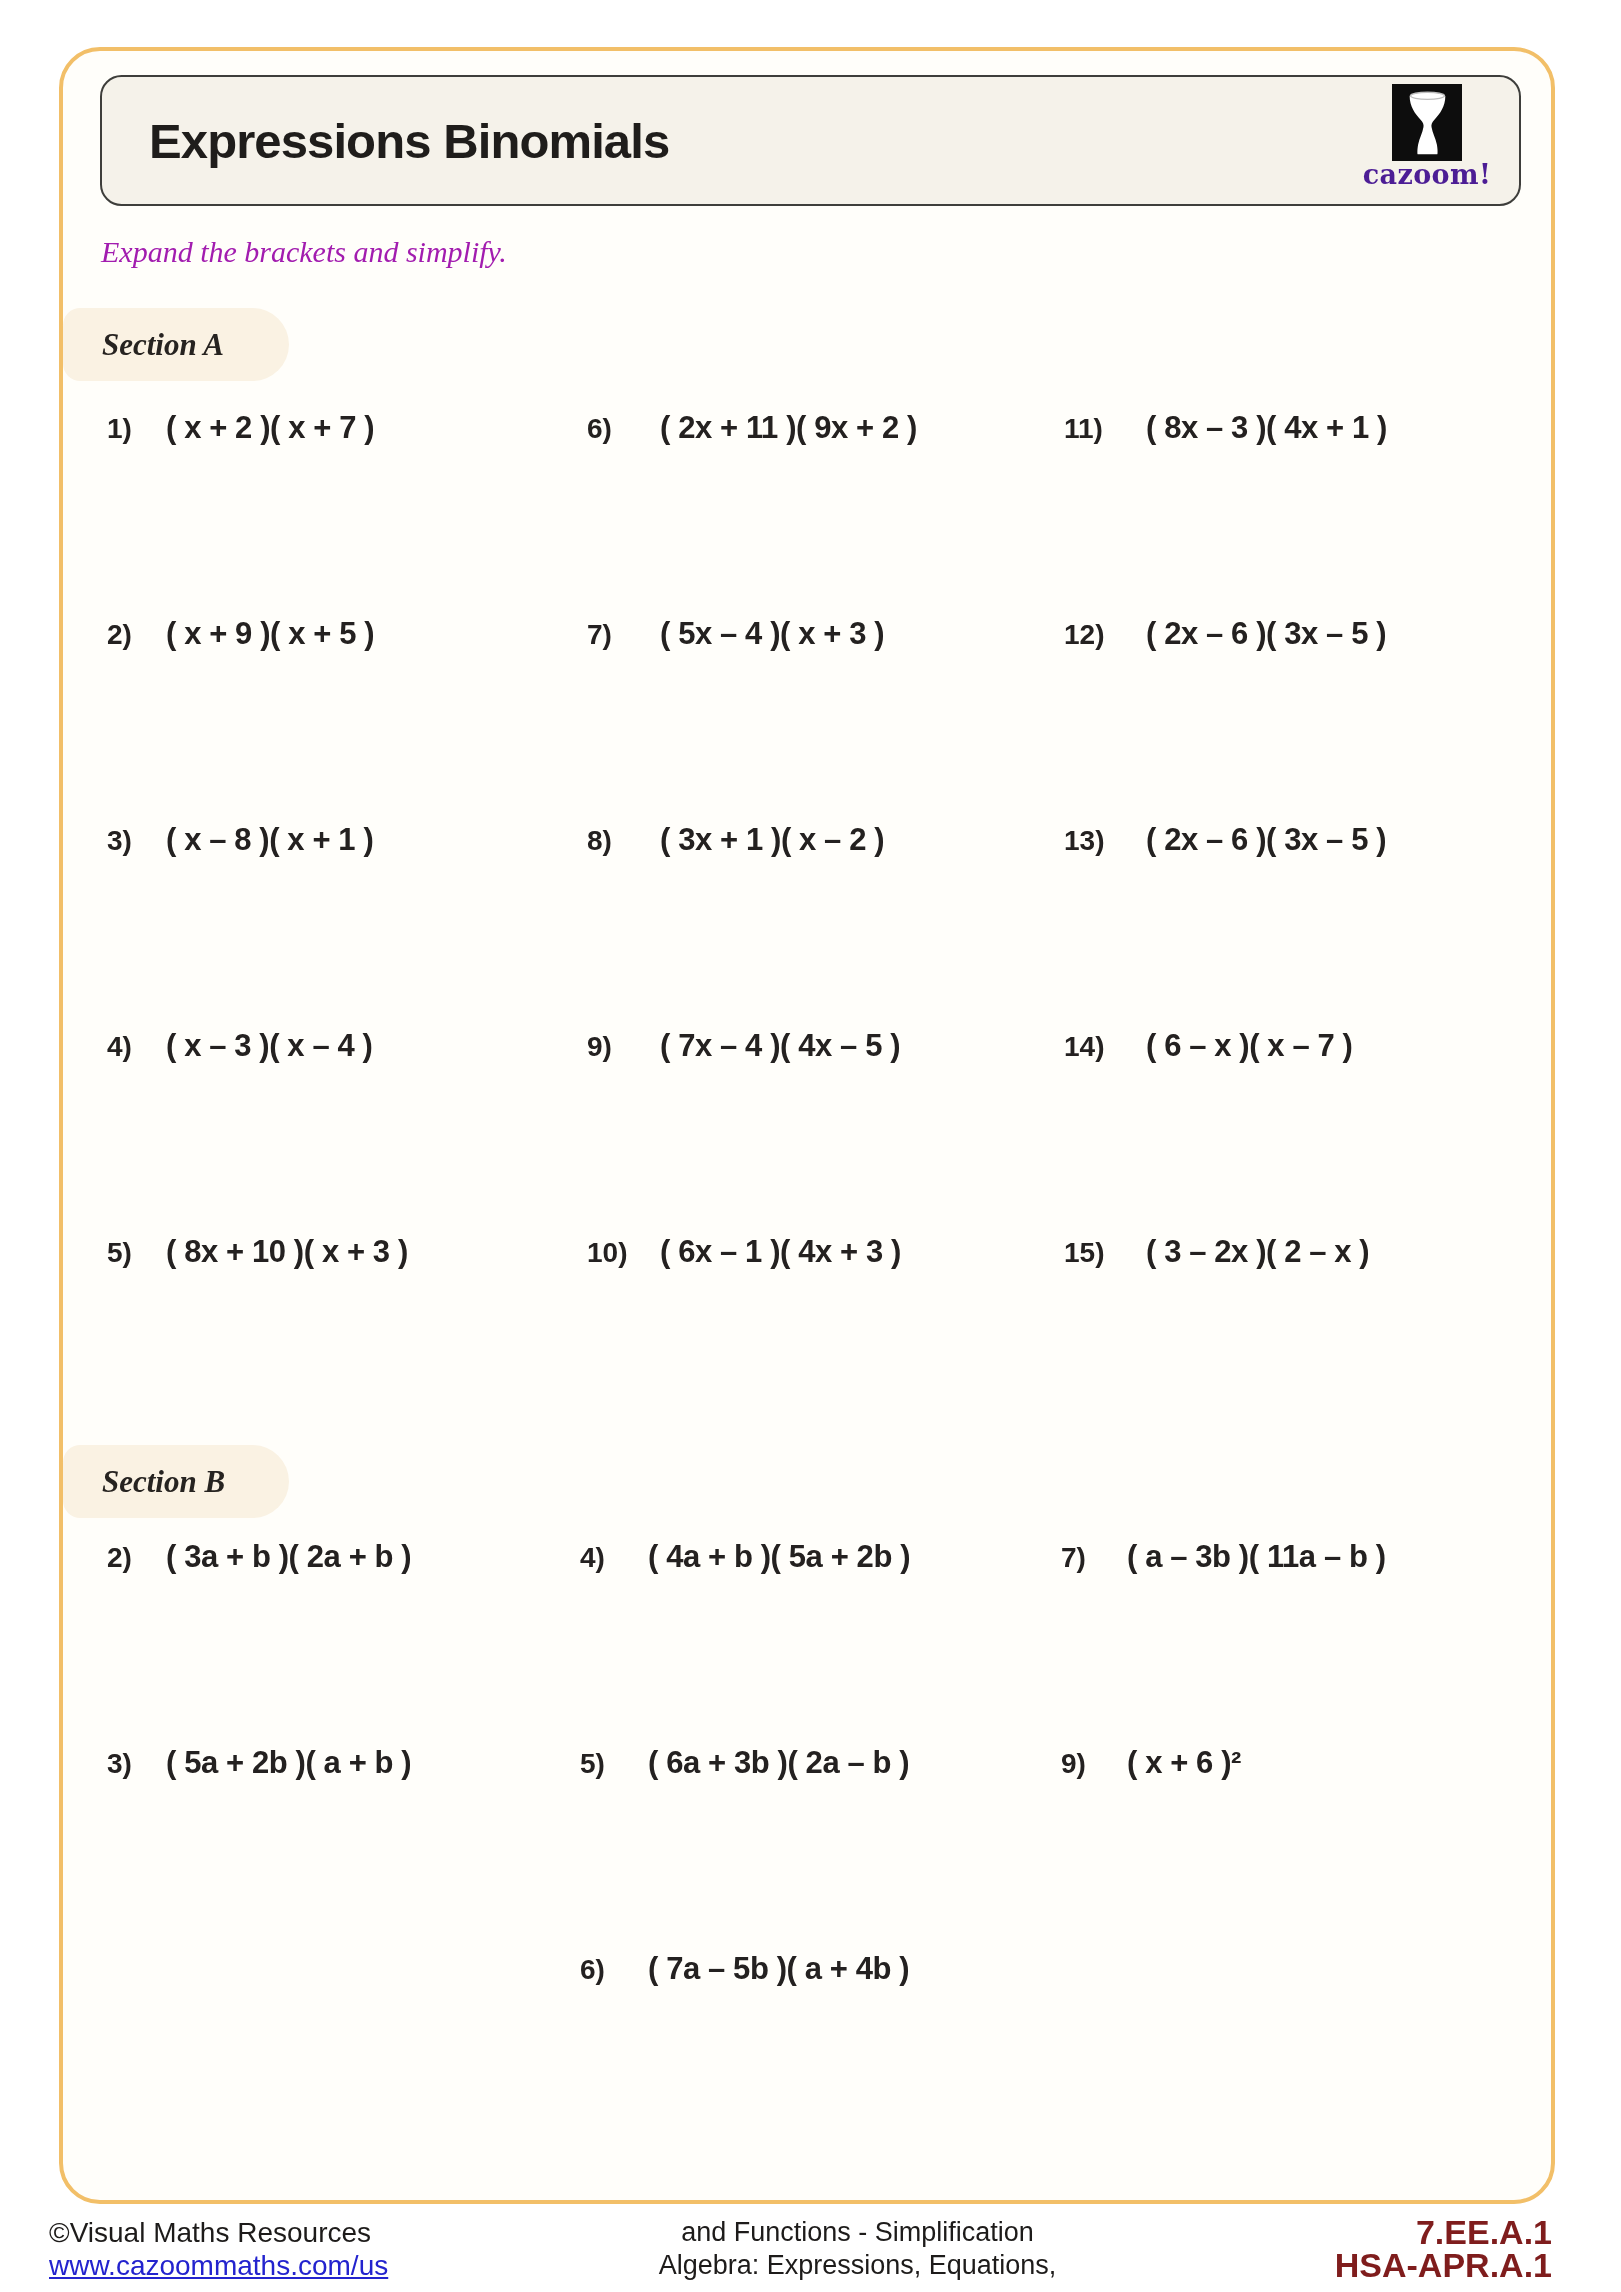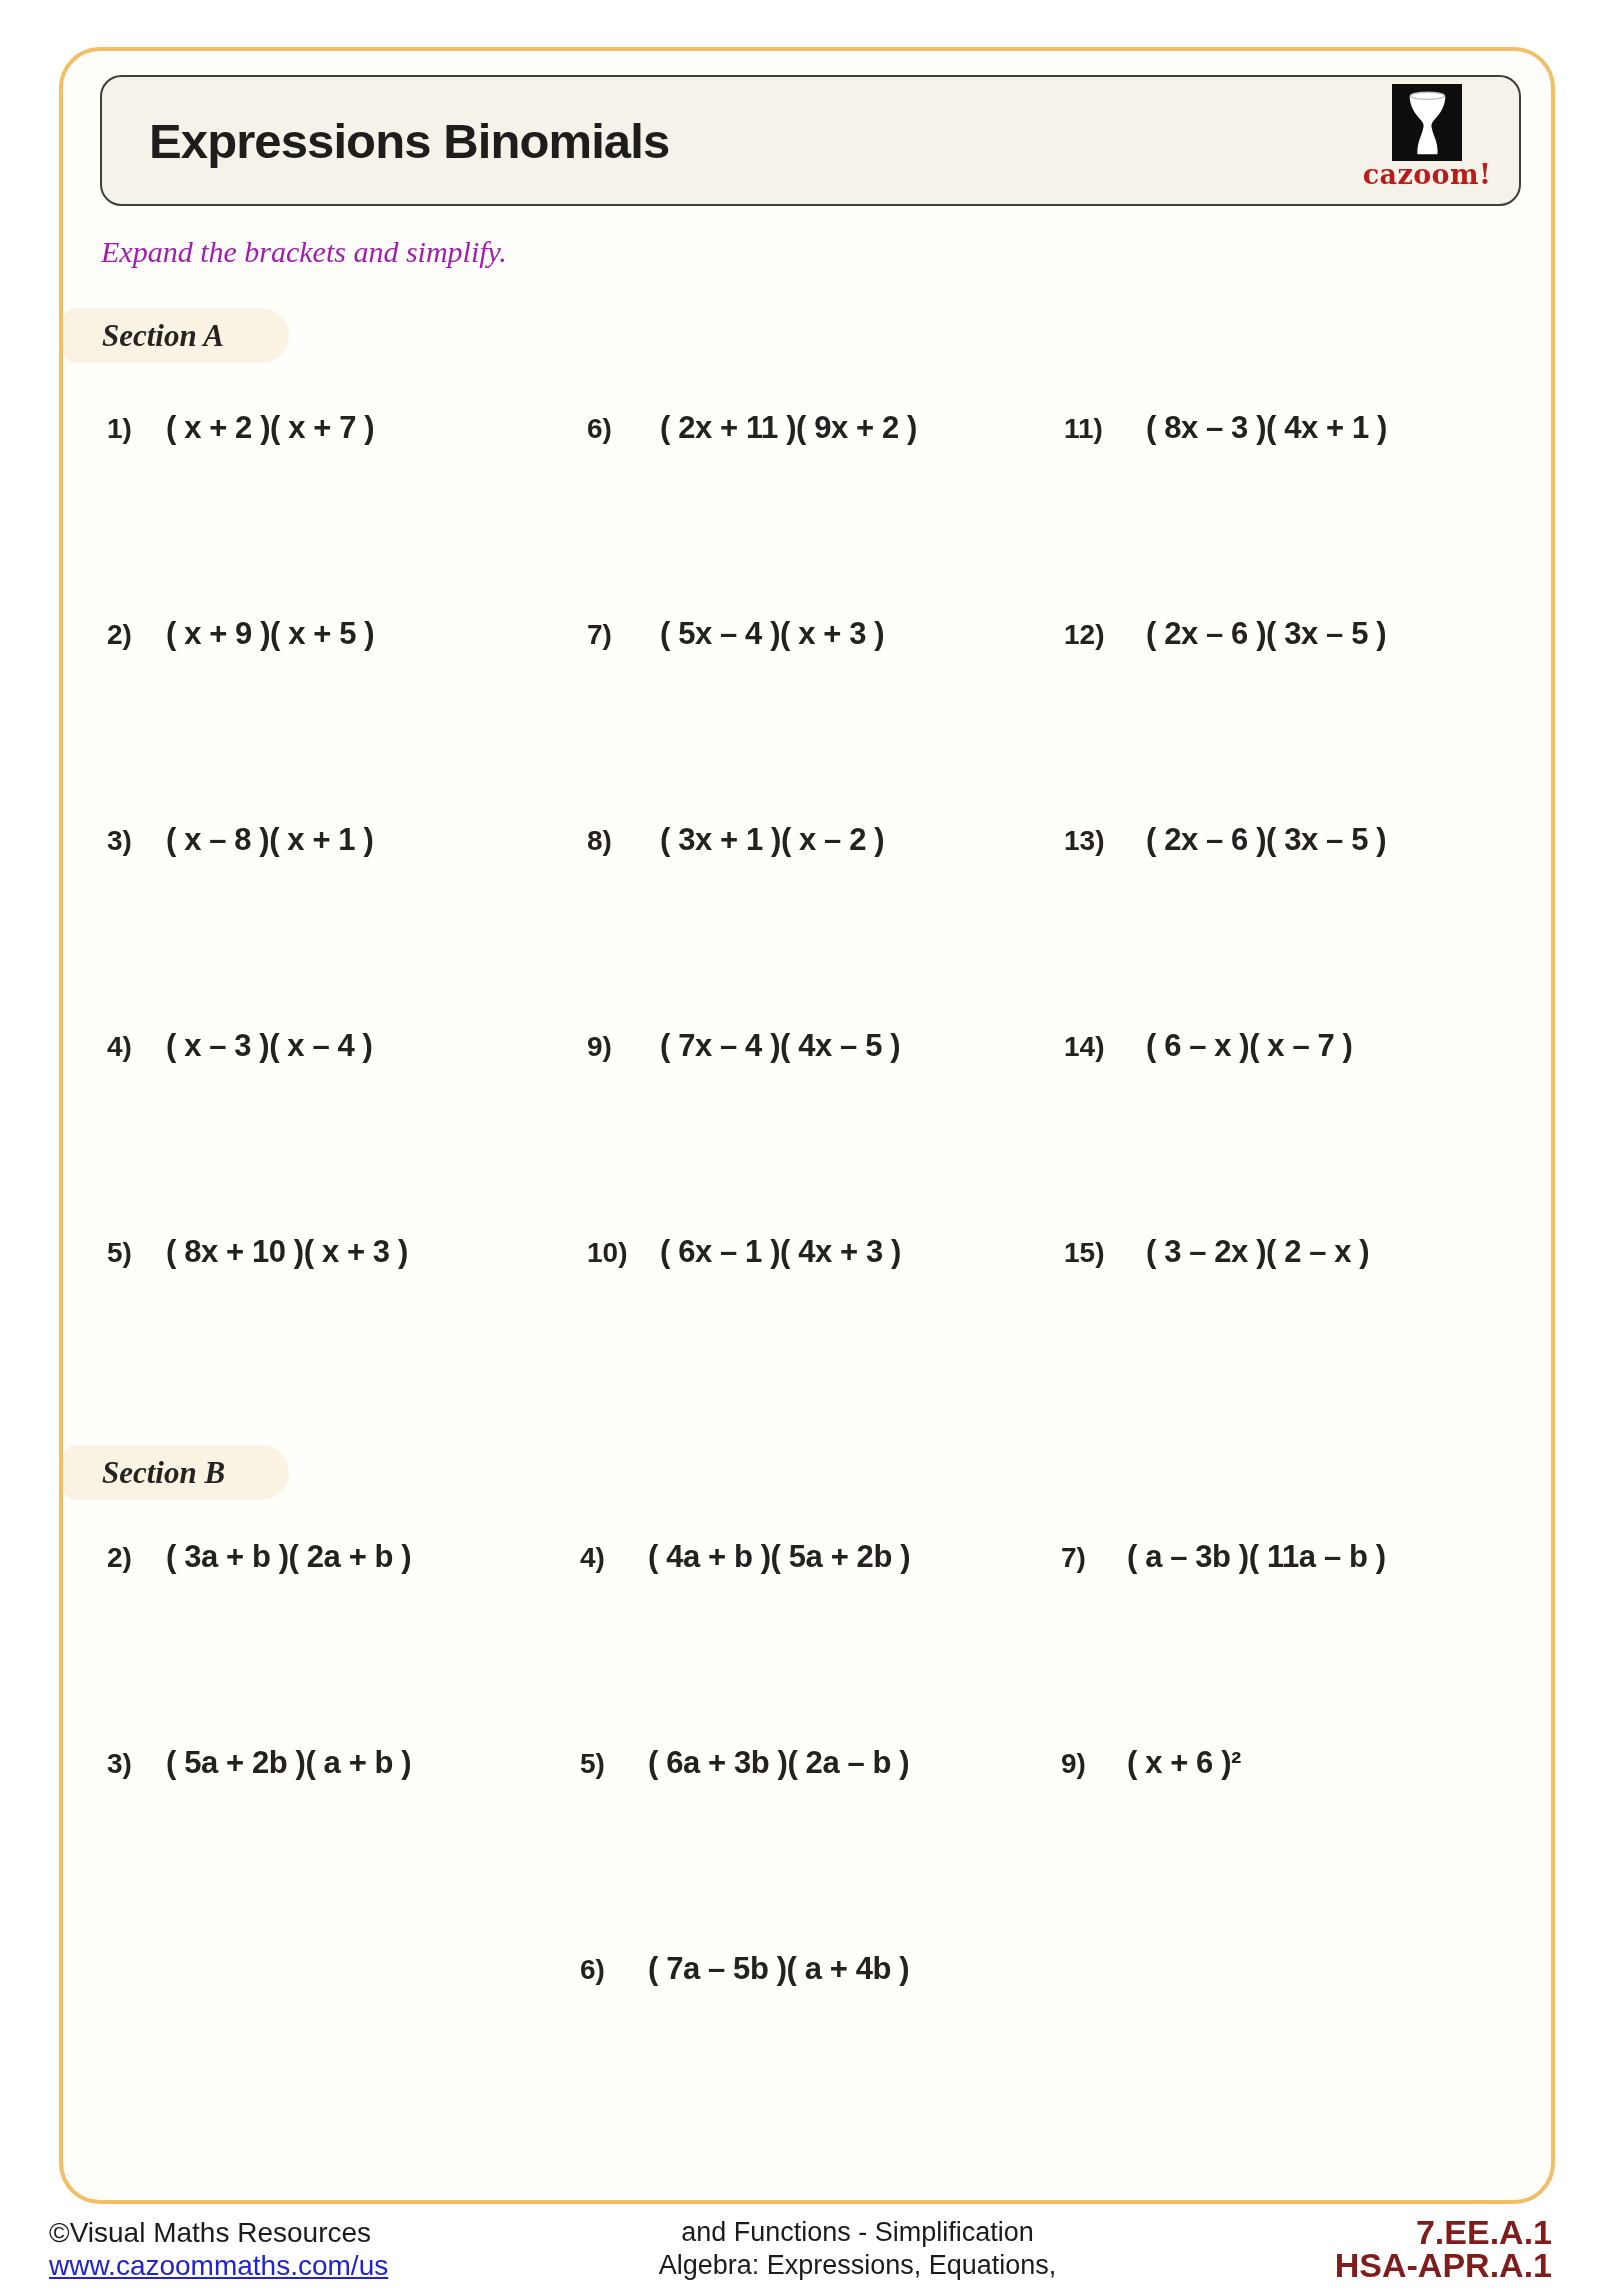--- a/index.html
+++ b/index.html
@@ -19,28 +19,28 @@
     position:absolute; left:47px; top:0; height:100%; display:flex; align-items:center;
     font-size:49px; font-weight:bold; letter-spacing:-0.9px; color:#1F1D1B;
   }
   .logo { position:absolute; right:16px; top:7.2px; width:152px; text-align:center; }
   .logo-square {
     width:70px; height:77px; background:#0D0D0D; margin:0 auto;
     display:flex; align-items:center; justify-content:center;
   }
   .logo-text {
     font-family:"DejaVu Serif", serif; font-weight:bold; font-size:27px;
-    color:#b91c1c; margin-top:-1.8px; letter-spacing:0.4px;
+    color:#4c1d95; margin-top:-1.8px; letter-spacing:0.4px;
   }
   .instruction {
     position:absolute; left:101px; top:235px;
     font-family:"Liberation Serif", serif; font-style:italic; font-size:30px; color:#a21caf;
   }
   .section-label {
-    position:absolute; left:63px; width:226px; height:55px; box-sizing:border-box;
+    position:absolute; left:63px; width:226px; height:73px; box-sizing:border-box;
     background:#FAF2E3; border-radius:18px 38px 38px 18px;
     display:flex; align-items:center; padding-left:39px;
     font-family:"Liberation Serif", serif; font-weight:bold; font-style:italic;
     font-size:31px; color:#262320;
   }
   #label-a { top:308px; }
   #label-b { top:1445px; }
   .col { position:absolute; }
   .a-c1 { left:107px; top:410px; }
   .a-c2 { left:587px; top:410px; }

